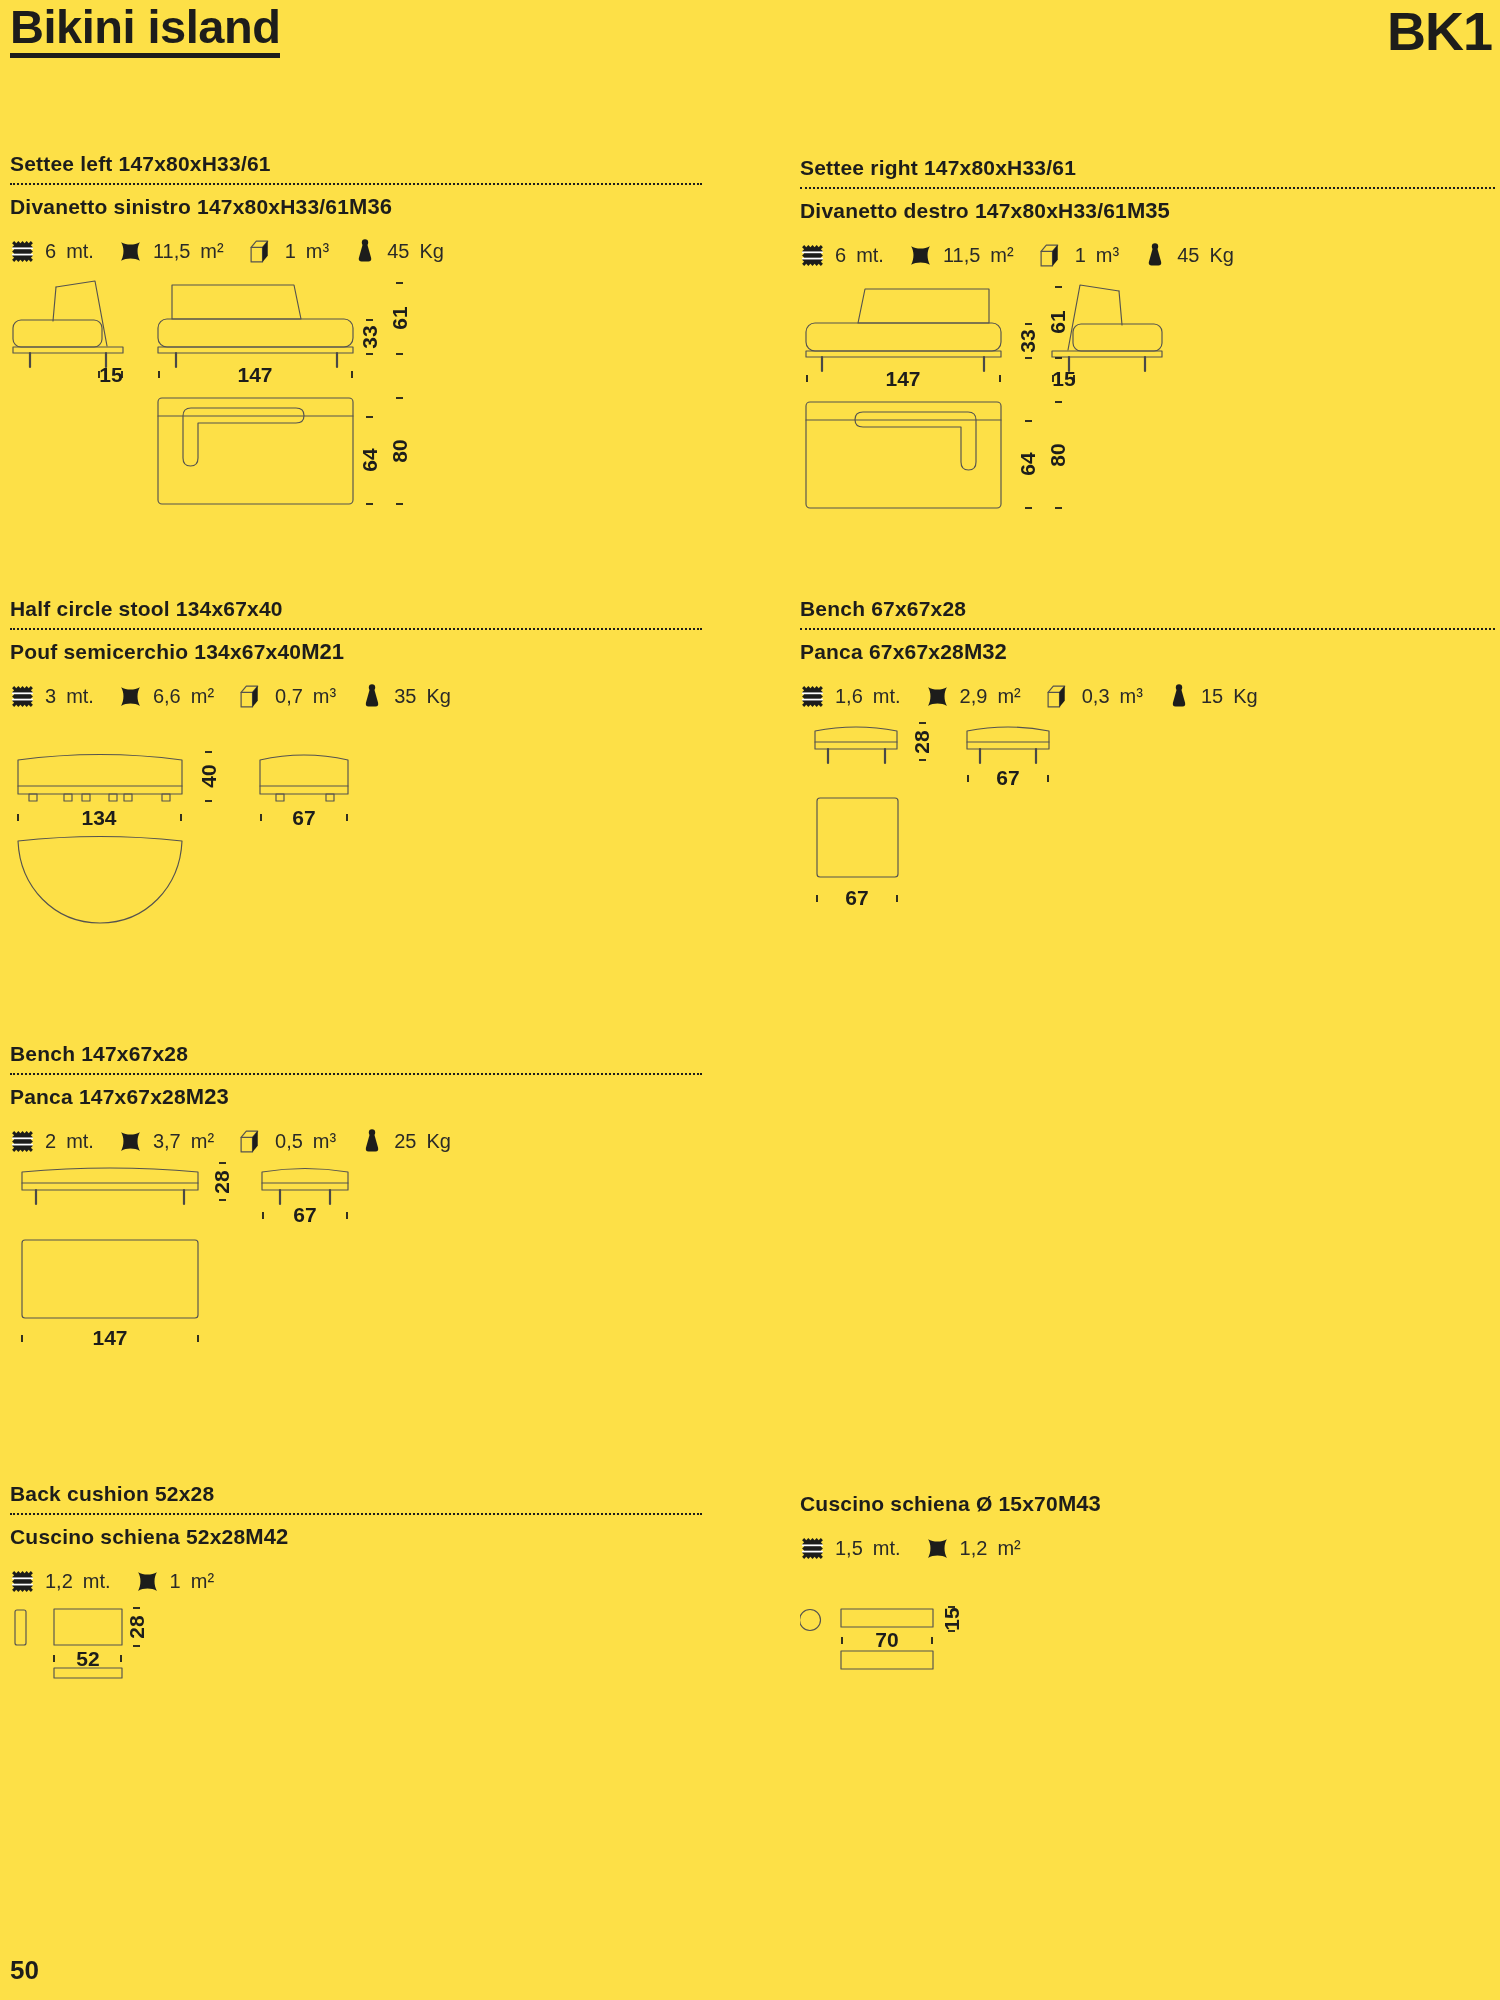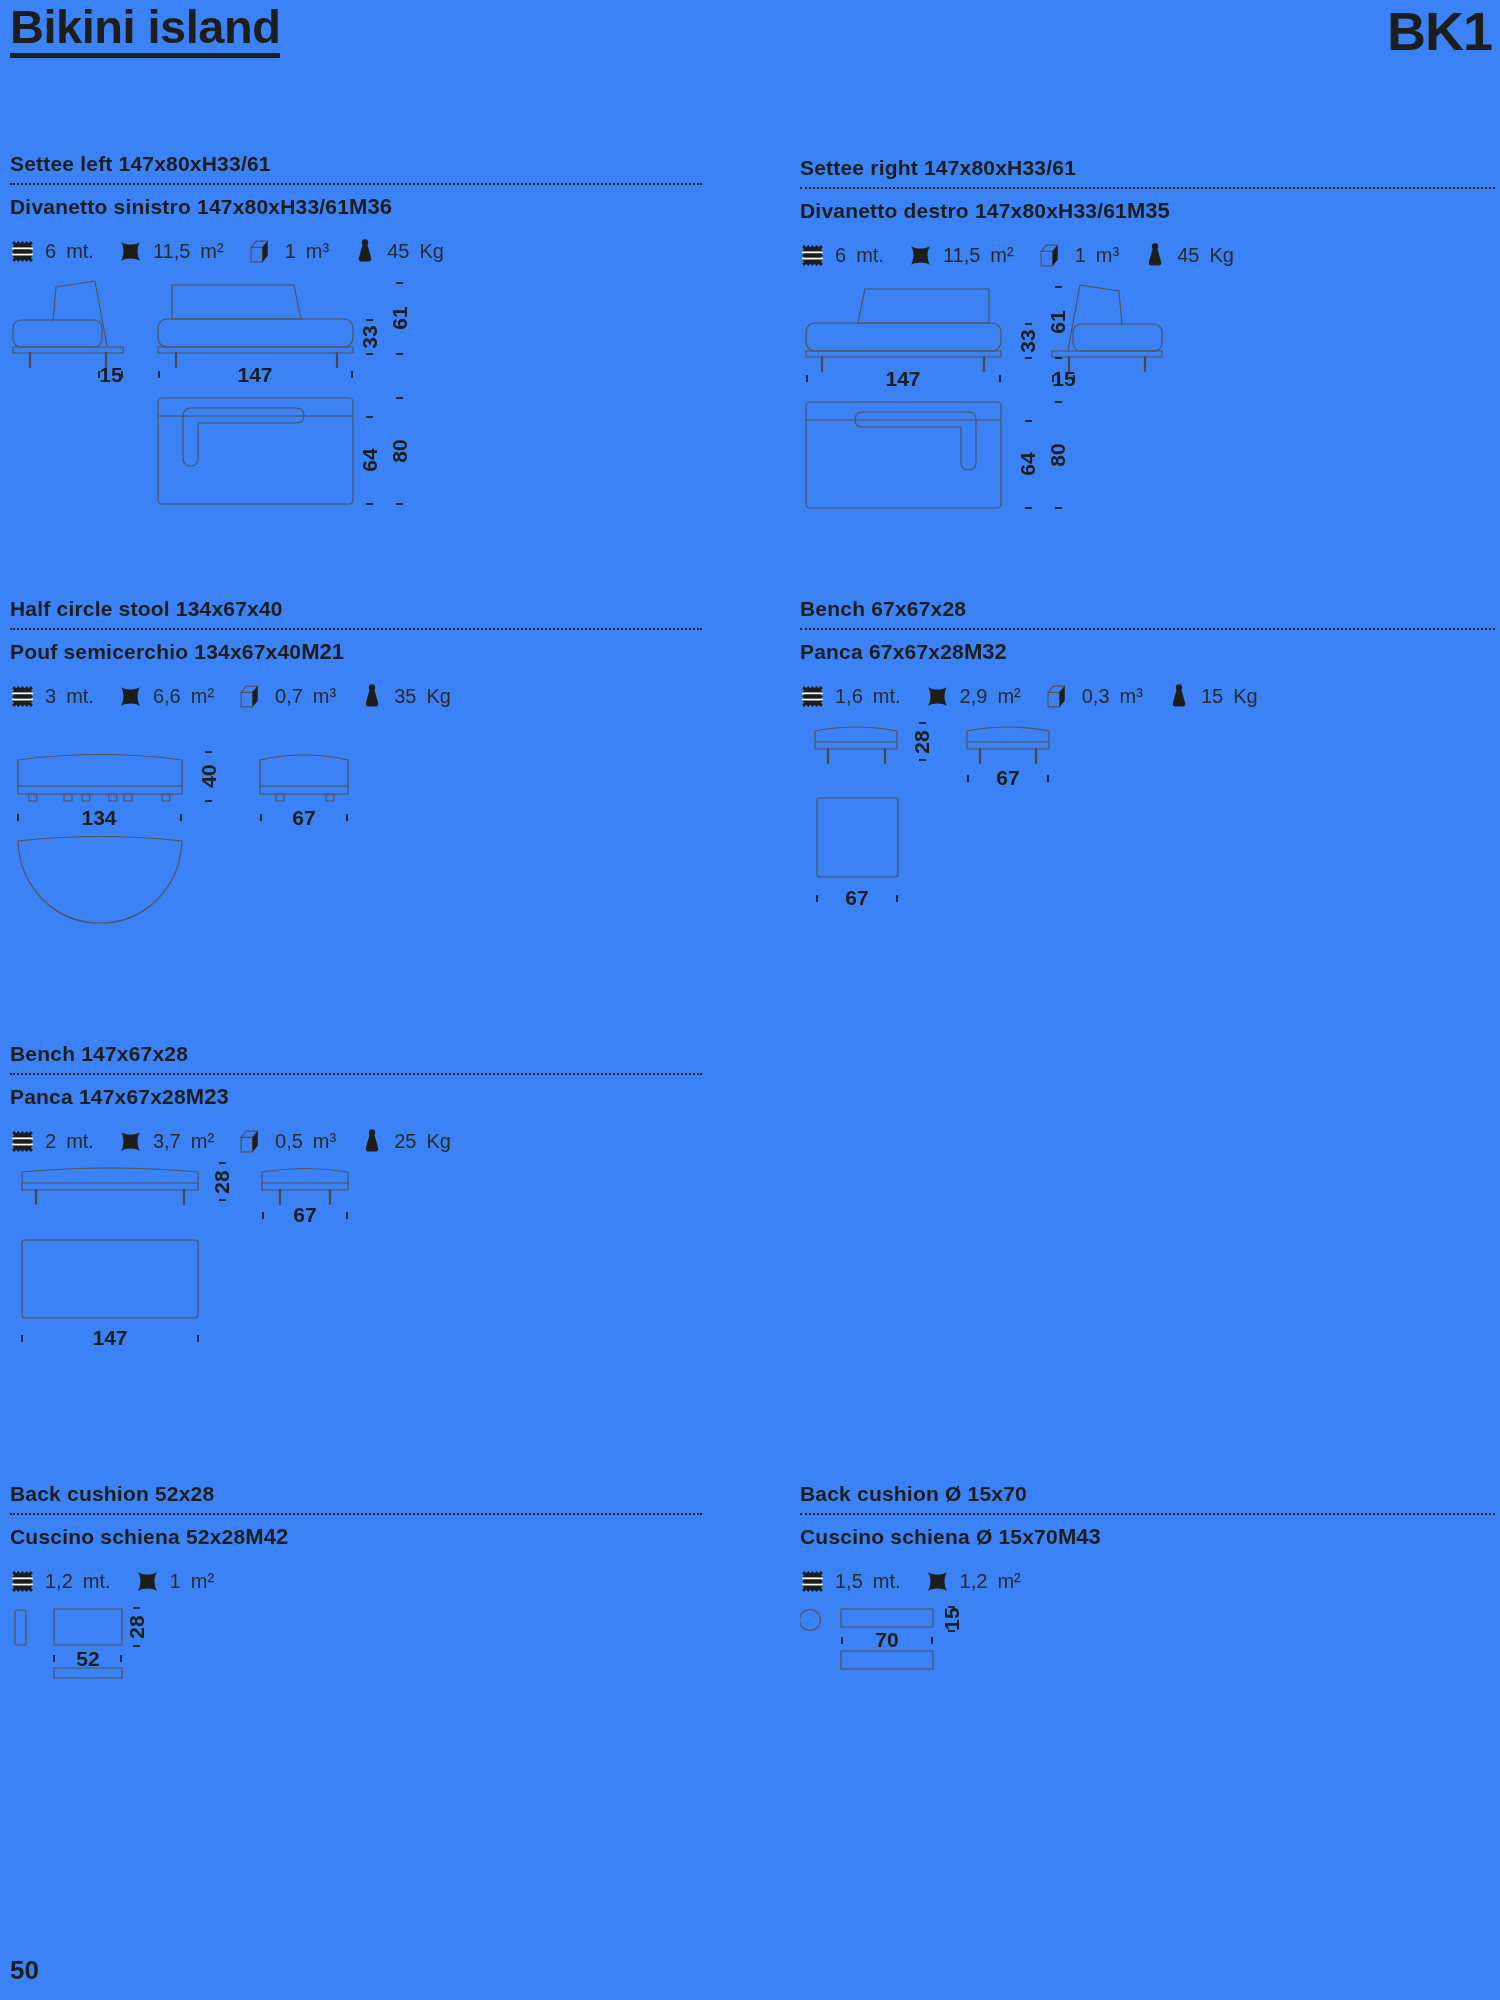--- a/index.html
+++ b/index.html
@@ -1,17 +1,17 @@
 <!DOCTYPE html>
 <html><head>
 <meta charset="utf-8">
 <style>
   html,body{margin:0;padding:0;background:#ffffff;}
   body{width:1500px;height:2000px;position:relative;font-family:"Liberation Sans",sans-serif;color:#1d1d1b;}
-  .page{position:absolute;left:0;top:0;width:1500px;height:2000px;background:#3b82f6;overflow:hidden;}
+  .page{position:absolute;left:0;top:0;width:1500px;height:2000px;background:#fde047;overflow:hidden;}
 
   
   .title{position:absolute;left:10px;top:2px;font-size:47px;font-weight:700;letter-spacing:-0.5px;
          border-bottom:5px solid #1d1d1b;padding-bottom:2px;line-height:1.05;}
   .bkcode{position:absolute;right:8px;top:0px;font-size:54px;font-weight:700;letter-spacing:-1px;}
 
   
   .product{position:absolute;}
   .h-en{font-size:21px;font-weight:700;letter-spacing:.2px;padding-bottom:7px;
         border-bottom:2.5px dotted #1d1d1b;}
@@ -456,21 +456,20 @@
           <line x1="44" y1="50" x2="44" y2="57"></line>
             <line x1="111" y1="50" x2="111" y2="57"></line>
         </g>
       </svg>
       <span class="dim dimv" style="left:105px;top:11px">28</span>
       <span class="dim" style="left:33px;top:43px;width:90px">52</span>
     </div>
   </section>
 
   <section class="product" style="left:800px;top:1482px;width:695px;height:210px">
-    <div class="h-en">Back cushion Ø 15x70</div>
     <div class="row-it">
       <span class="h-it">Cuscino schiena Ø 15x70</span>
       <span class="code">M43</span>
     </div>
     <div class="specs">
       <span class="spec">
         <svg width="25" height="25" viewBox="0 0 24 24">
             <path class="blk" d="M2 4 L4 2 L6 4 L8 2 L10 4 L12 2 L14 4 L16 2 L18 4 L20 2 L22 4 L20 6 L22 8 L20 10 L22 12 L20 14 L22 16 L20 18 L22 20 L20 22 L18 20 L16 22 L14 20 L12 22 L10 20 L8 22 L6 20 L4 22 L2 20 L4 18 L2 16 L4 14 L2 12 L4 10 L2 8 L4 6 Z"></path>
             <rect x="2" y="8.1" width="20" height="1.7" fill="#fff"></rect>
             <rect x="2" y="14.1" width="20" height="1.7" fill="#fff"></rect>

